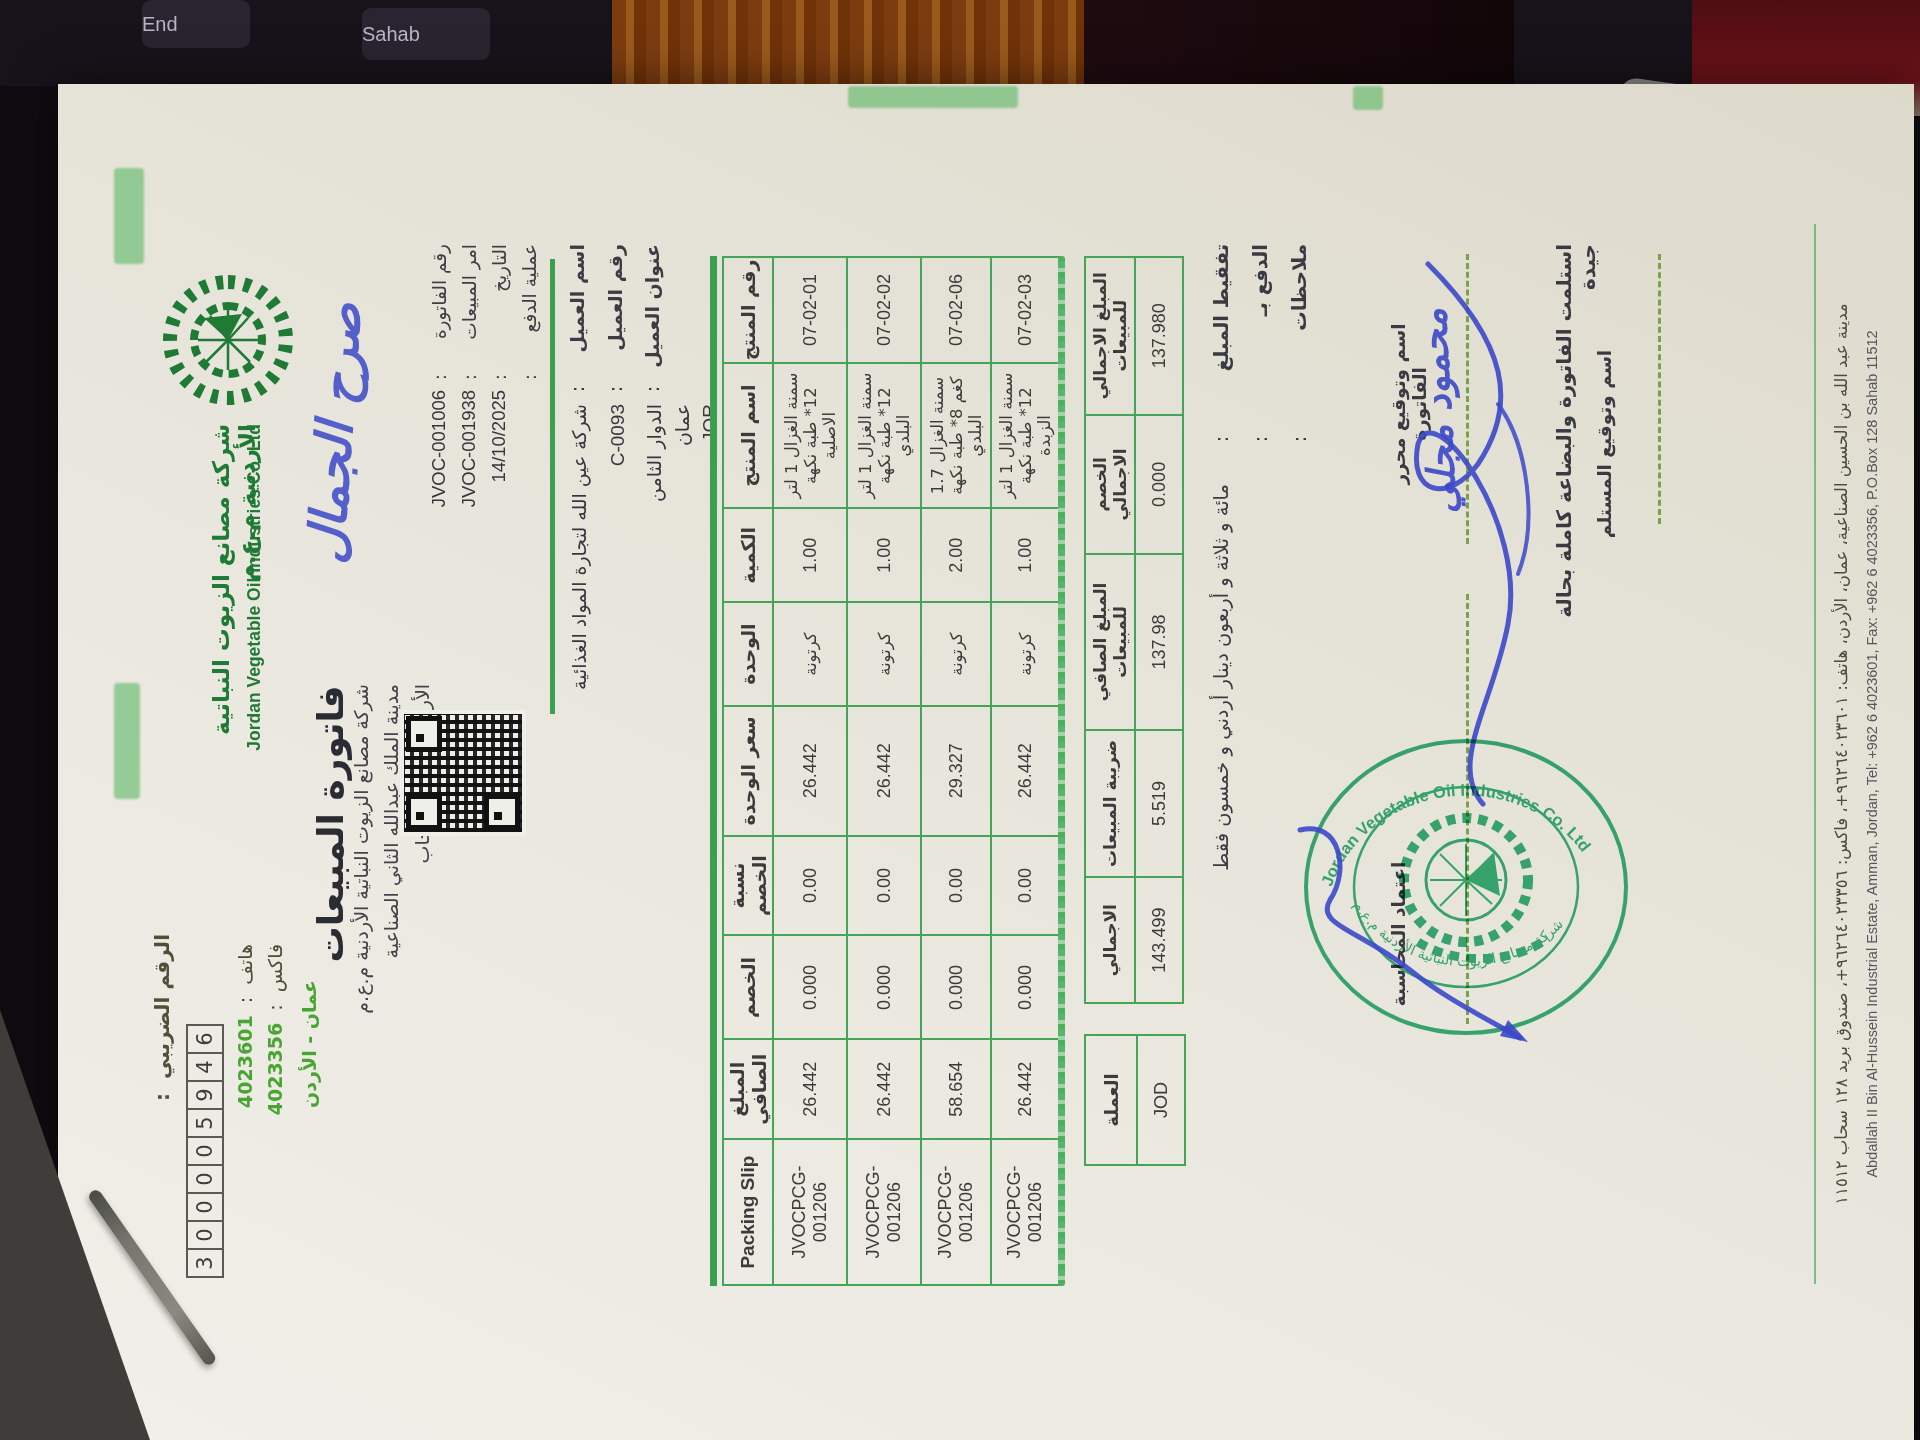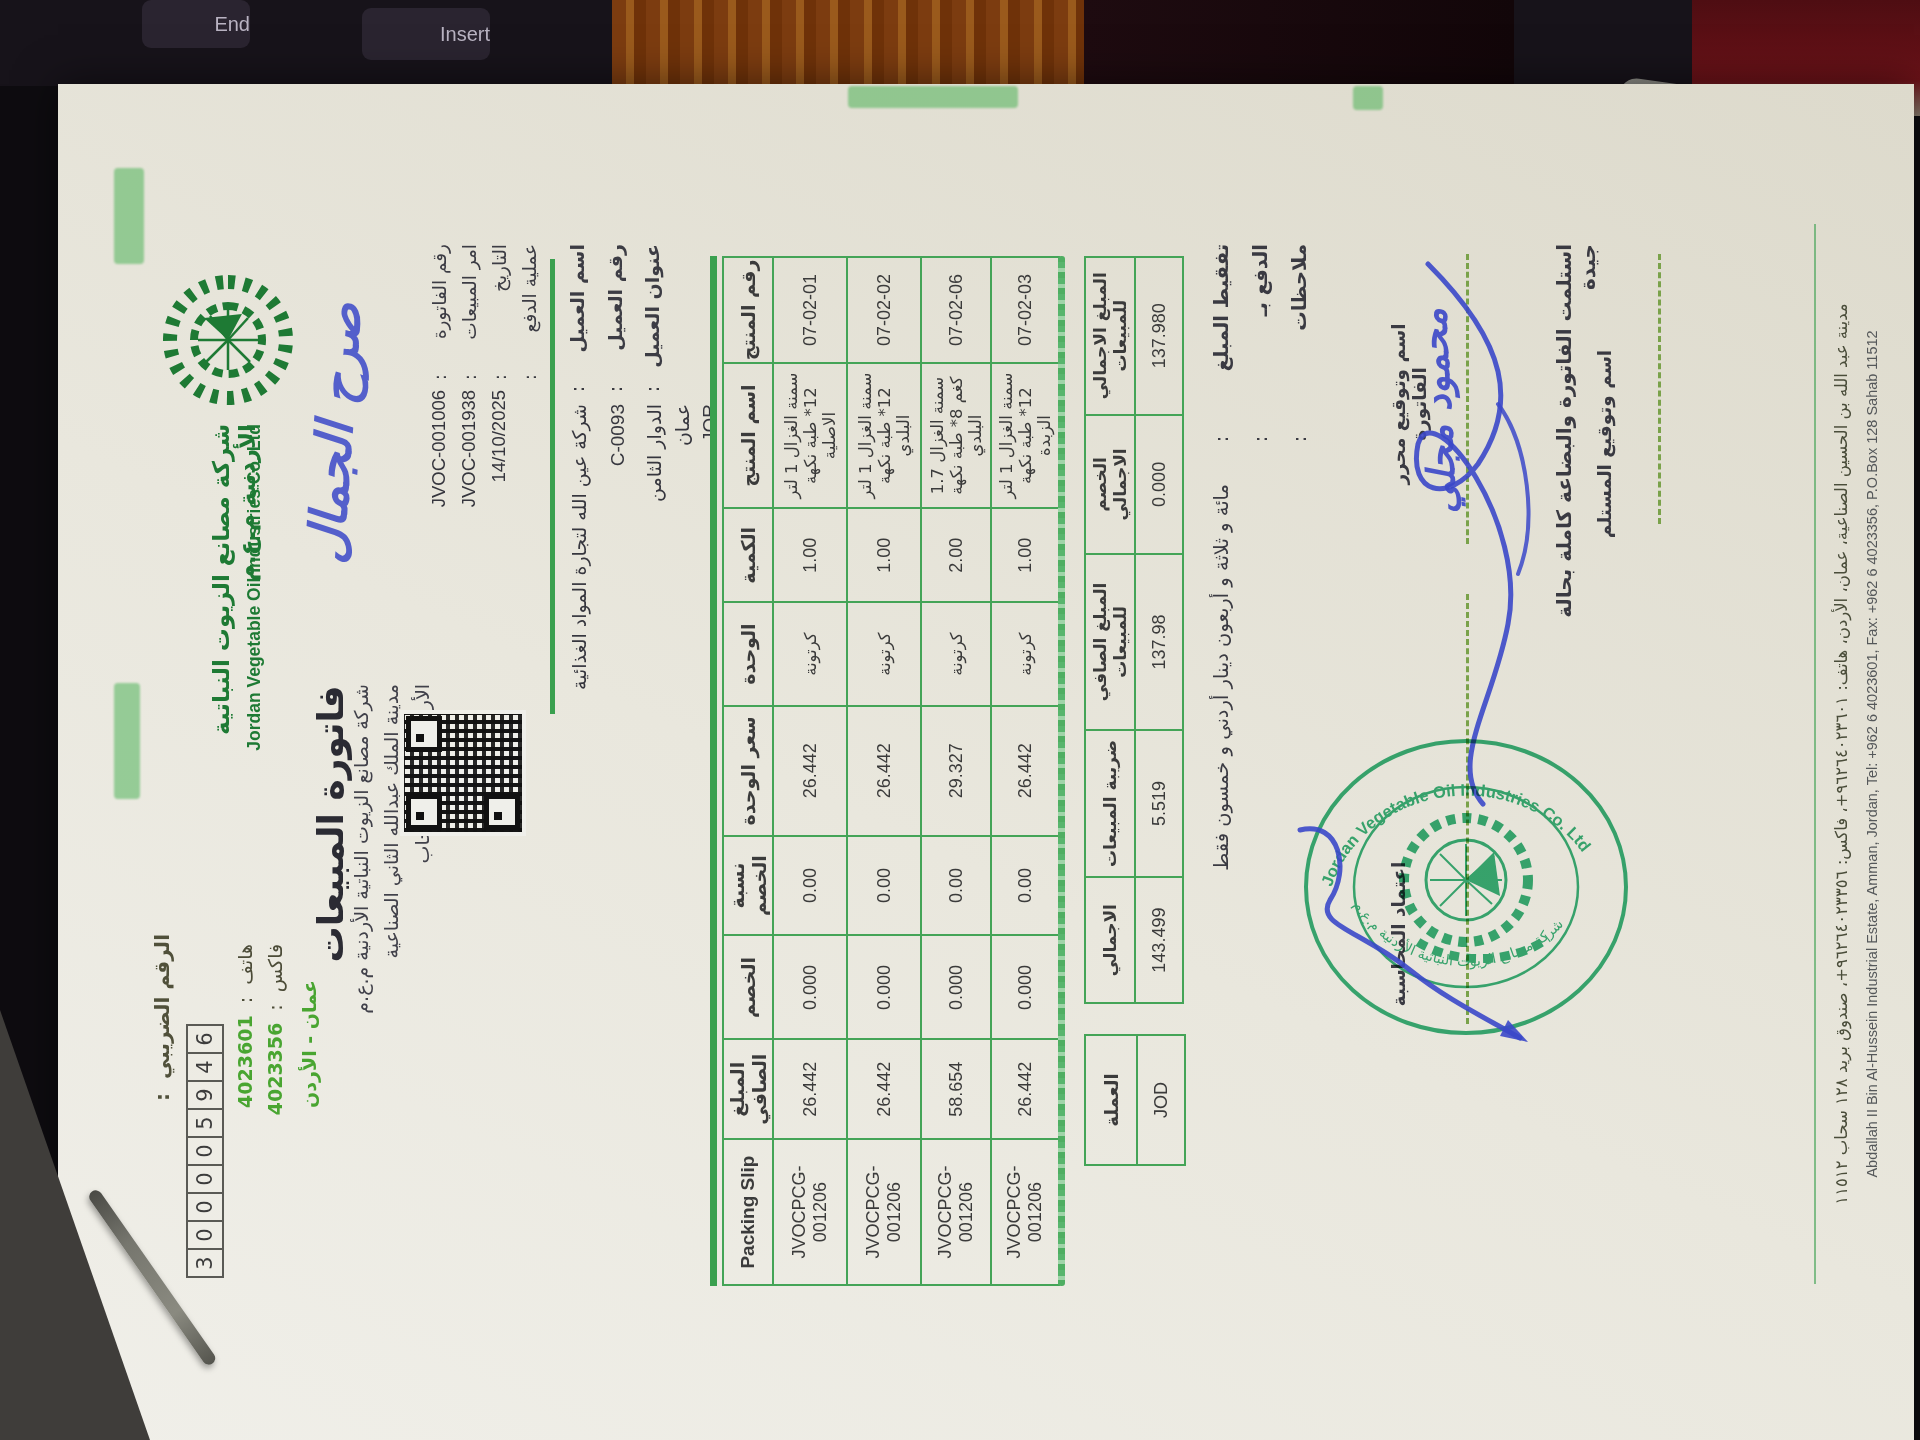--- a/index.html
+++ b/index.html
@@ -10,21 +10,21 @@
   .bg-strip{position:absolute;top:0;left:0;height:86px;width:100%;background:#17131a;}
   .wood{position:absolute;top:0;left:612px;width:472px;height:88px;
         background:repeating-linear-gradient(90deg,#7c3c10 0 14px,#9a5a1c 14px 22px,#6f3209 22px 34px);}
   .maroon{position:absolute;top:0;left:1084px;width:430px;height:86px;background:linear-gradient(90deg,#1e0b10,#120609);}
   .book{position:absolute;top:0;left:1692px;width:228px;height:116px;background:linear-gradient(180deg,#4e0d12,#6b1218 70%,#8c7f70);}
   .grey-obj{position:absolute;top:82px;left:1612px;width:92px;height:126px;border-radius:18px;
         background:linear-gradient(135deg,#8e8e88,#6f6f68);transform:rotate(8deg);}
   .table-wedge{position:absolute;left:0;top:1010px;width:0;height:0;
         border-left:150px solid #3f3d3a;border-top:430px solid transparent;}
   .key{position:absolute;background:#2a2430;border-radius:9px;color:#b9b3c2;
-       font-family:"Liberation Sans",sans-serif;font-size:20px;text-align:right;line-height:48px;}
+       font-family:"Liberation Sans",sans-serif;font-size:20px;text-align:left;line-height:48px;}
   .pencil{position:absolute;left:92px;top:1185px;width:210px;height:13px;border-radius:7px;
        background:linear-gradient(90deg,#4a4a45,#76766e 30%,#8a8a80 70%,#55554e);
        transform:rotate(55deg);transform-origin:0 50%;box-shadow:2px 3px 6px rgba(0,0,0,.35);}
 
   
   .paper-wrap{position:absolute;left:58px;top:84px;width:1856px;height:1360px;}
   .doc{width:1360px;height:1856px;transform:rotate(-90deg) translateX(-100%);transform-origin:0 0;
        position:relative;color:#3a3a40;
        background:linear-gradient(115deg,#f0efe9 0%,#e9e7dd 45%,#ddDAcc 100%);
        background-color:#e9e7dd;box-shadow:0 0 40px rgba(0,0,0,.5);}
@@ -104,21 +104,21 @@
 </style>
 </head>
 <body>
 
 <div class="bg-strip"></div>
 <div class="wood"></div>
 <div class="maroon"></div>
 <div class="book"></div>
 <div class="grey-obj"></div>
 <div class="key" style="left:142px;top:0;width:108px;height:48px;"><span>End</span></div>
-<div class="key" style="left:362px;top:8px;width:128px;height:52px;line-height:52px;"><span>Insert</span></div>
+<div class="key" style="left:362px;top:8px;width:128px;height:52px;line-height:52px;"><span>Sahab</span></div>
 
 <div class="paper-wrap">
 <div class="doc">
 
   <div class="hl" style="left:645px;top:56px;width:116px;height:26px;"></div>
   <div class="hl" style="left:1180px;top:56px;width:96px;height:30px;"></div>
   <div class="hl" style="left:1336px;top:790px;width:22px;height:170px;"></div>
   <div class="hl" style="left:1334px;top:1295px;width:24px;height:30px;"></div>
 
   <div class="abs taxline rtl" style="left:250px;top:92px;width:260px;">

